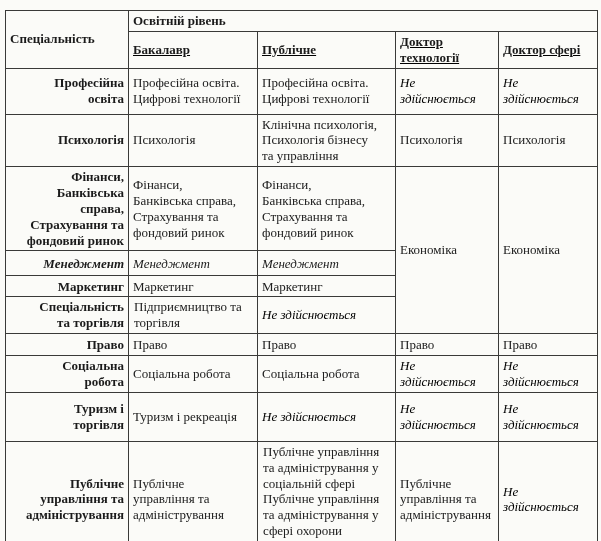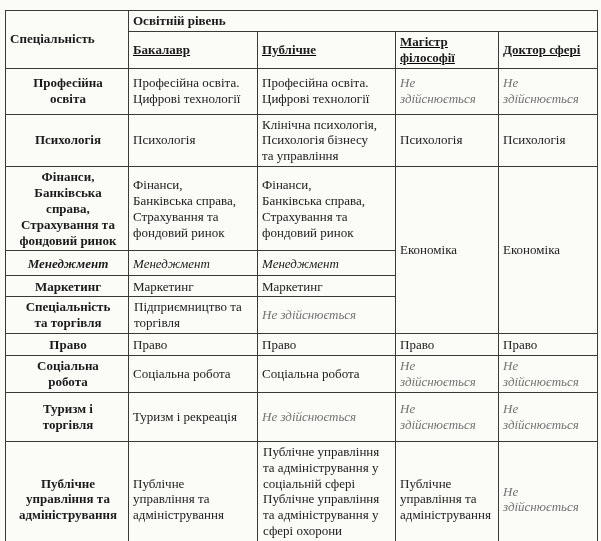--- a/index.html
+++ b/index.html
@@ -37,28 +37,28 @@
     text-align: left;
     vertical-align: middle;
     white-space: pre-line;
     overflow: hidden;
   }
   .spec-table th {
     font-weight: bold;
     color: #1b1b1b;
   }
   td.spec {
-    text-align: center;
+    text-align: right;
     font-weight: bold;
     padding-left: 6px;
     color: #1b1b1b;
   }
   td.na {
     font-style: italic;
-    color: #737373;
+    color: #000000;
   }
   td.left {
     text-align: left;
     padding-left: 5px;
   }
   tr.hr1 { height: 20px; }
   tr.hr2 { height: 32px; text-decoration: underline; }
   tr.r1  { height: 46px; }
   tr.r2  { height: 46px; }
   tr.r3  { height: 80px; }
@@ -83,21 +83,21 @@
         <col class="c5">
     </colgroup>
     <tbody>
       <tr class="hr1">
         <th rowspan="2">Спеціальність</th>
         <th colspan="4">Освітній рівень</th>
       </tr>
       <tr class="hr2">
         <th>Бакалавр</th>
         <th>Публічне</th>
-        <th>Магістр філософії</th>
+        <th>Доктор технології</th>
         <th>Доктор сфері</th>
       </tr>
 
       <tr class="r1">
         <td class="spec">Професійна
 освіта</td>
         <td>Професійна освіта.
 Цифрові технології</td>
         <td>Професійна освіта.
 Цифрові технології</td>

